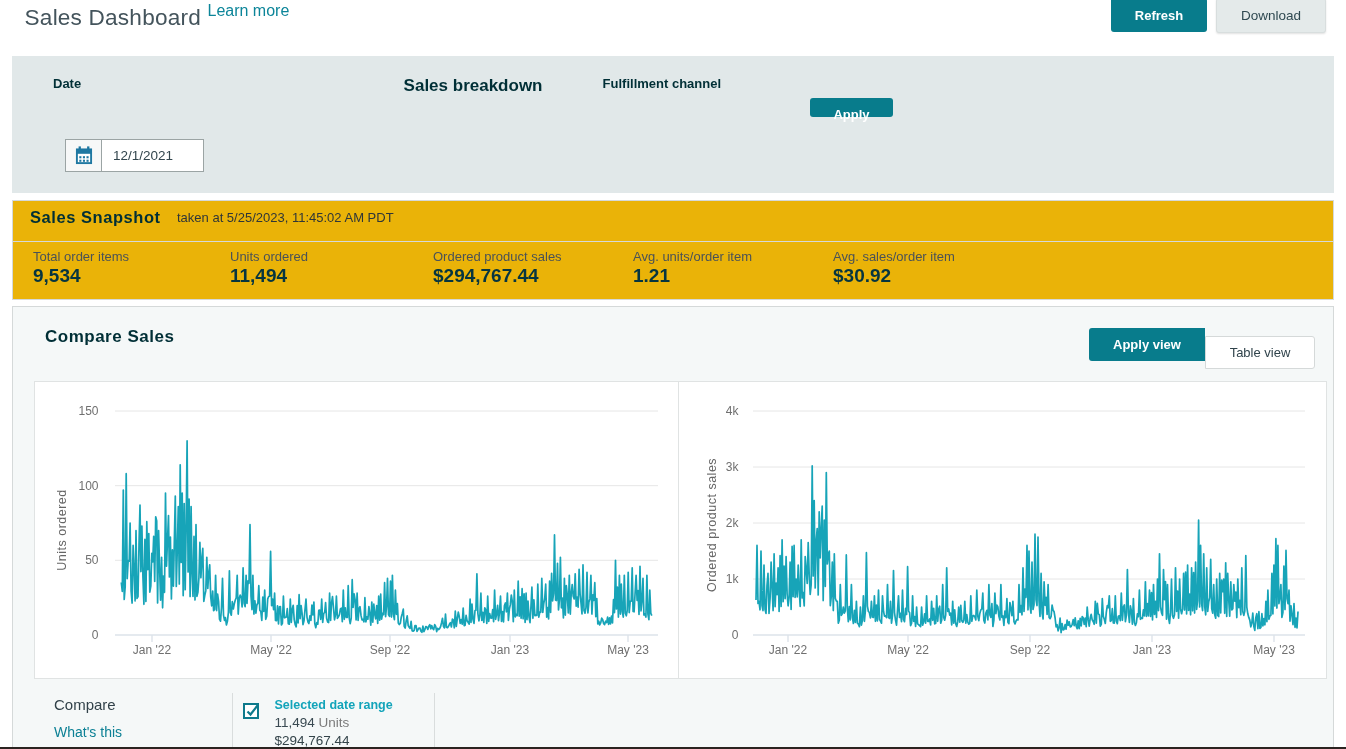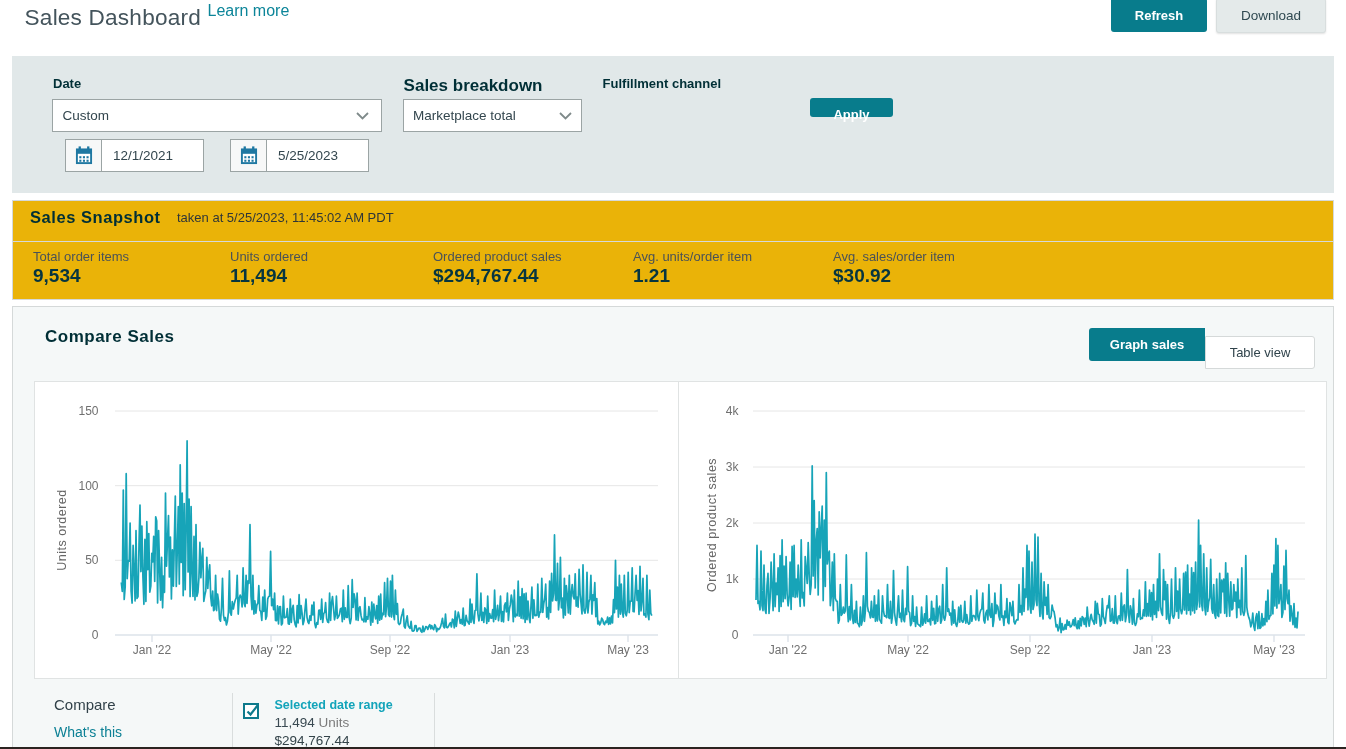--- a/index.html
+++ b/index.html
@@ -13,61 +13,38 @@
   <div class="abs" style="left:24.6px;top:5px;font-size:22.6px;color:#44545C;letter-spacing:0.2px;">Sales Dashboard</div>
   <div class="abs" style="left:207.5px;top:2px;font-size:16px;color:#0C8599;">Learn more</div>
   <div class="abs teal-btn" style="left:1111px;top:-2px;width:96px;height:34px;font-size:13px;text-align:center;line-height:35px;">Refresh</div>
   <div class="abs" style="left:1216px;top:-2px;width:110px;height:35px;background:#E4EAEA;border:1px solid #D8DEDE;border-radius:3px;box-shadow:0 1px 2px rgba(0,0,0,0.12);font-size:13.5px;color:#2F4951;text-align:center;line-height:34px;">Download</div>
 
   <div class="abs" style="left:12px;top:56px;width:1322px;height:137px;background:#E1E8E9;">
     <div class="abs" style="left:41px;top:20px;font-size:13px;font-weight:bold;color:#002F36;">Date</div>
     <div class="abs" style="left:391.6px;top:20px;font-size:17px;font-weight:bold;color:#002F36;">Sales breakdown</div>
     <div class="abs" style="left:590.6px;top:20px;font-size:13px;font-weight:bold;color:#002F36;">Fulfillment channel</div>
 
-    <div class="abs" style="left:40px;top:43px;width:330px;height:33px;background:#fff;border:1px solid #9BA4A4;font-size:13.5px;color:#33464E;line-height:31px;padding-left:9.5px;">Custom<svg style="position:absolute;right:12px;top:12px;" width="13" height="8" viewBox="0 0 13 8">
-        <path d="M1 1 L6.5 6.5 L12 1" fill="none" stroke="#7F8A8A" stroke-width="1.8"></path>
-      </svg></div>
-    <div class="abs" style="left:390.5px;top:43px;width:179px;height:33px;background:#fff;border:1px solid #9BA4A4;font-size:13.5px;color:#33464E;line-height:31px;padding-left:9.5px;">Marketplace total<svg style="position:absolute;right:9px;top:12px;" width="13" height="8" viewBox="0 0 13 8">
-        <path d="M1 1 L6.5 6.5 L12 1" fill="none" stroke="#7F8A8A" stroke-width="1.8"></path>
-      </svg></div>
     <div class="abs teal-btn" style="left:798px;top:42px;width:83px;height:19px;font-size:13px;text-align:center;line-height:34px;">Apply</div>
 
     <div class="abs" style="left:53px;top:83px;width:139px;height:33px;background:#fff;border:1px solid #9BA4A4;">
       <div class="abs" style="left:0;top:0;width:36px;height:31px;background:#F7F8F8;border-right:1px solid #9BA4A4;">
         <svg width="18" height="19" viewBox="0 0 18 19" style="position:absolute;left:9px;top:6px;">
 <rect x="3.6" y="0.4" width="2.3" height="3.4" fill="#1F78A2"></rect>
 <rect x="12.1" y="0.4" width="2.3" height="3.4" fill="#1F78A2"></rect>
 <rect x="1.9" y="3.4" width="14.2" height="13.7" fill="#fff" stroke="#1F78A2" stroke-width="1.9"></rect>
 <rect x="1" y="3.4" width="16" height="4.4" fill="#1F78A2"></rect>
 <rect x="4.3" y="10.2" width="2.1" height="2.1" fill="#1F78A2"></rect>
           <rect x="7.9" y="10.2" width="2.1" height="2.1" fill="#1F78A2"></rect>
           <rect x="11.5" y="10.2" width="2.1" height="2.1" fill="#1F78A2"></rect>
 <rect x="4.3" y="13.7" width="2.1" height="2.1" fill="#1F78A2"></rect>
           <rect x="7.9" y="13.7" width="2.1" height="2.1" fill="#1F78A2"></rect>
           <rect x="11.5" y="13.7" width="2.1" height="2.1" fill="#1F78A2"></rect>
 </svg>
       </div>
       <div class="abs" style="left:47px;top:0;font-size:13.5px;color:#33464E;line-height:31px;">12/1/2021</div>
-    </div>
-    <div class="abs" style="left:218px;top:83px;width:139px;height:33px;background:#fff;border:1px solid #9BA4A4;">
-      <div class="abs" style="left:0;top:0;width:36px;height:31px;background:#F7F8F8;border-right:1px solid #9BA4A4;">
-        <svg width="18" height="19" viewBox="0 0 18 19" style="position:absolute;left:9px;top:6px;">
-<rect x="3.6" y="0.4" width="2.3" height="3.4" fill="#1F78A2"></rect>
-<rect x="12.1" y="0.4" width="2.3" height="3.4" fill="#1F78A2"></rect>
-<rect x="1.9" y="3.4" width="14.2" height="13.7" fill="#fff" stroke="#1F78A2" stroke-width="1.9"></rect>
-<rect x="1" y="3.4" width="16" height="4.4" fill="#1F78A2"></rect>
-<rect x="4.3" y="10.2" width="2.1" height="2.1" fill="#1F78A2"></rect>
-          <rect x="7.9" y="10.2" width="2.1" height="2.1" fill="#1F78A2"></rect>
-          <rect x="11.5" y="10.2" width="2.1" height="2.1" fill="#1F78A2"></rect>
-<rect x="4.3" y="13.7" width="2.1" height="2.1" fill="#1F78A2"></rect>
-          <rect x="7.9" y="13.7" width="2.1" height="2.1" fill="#1F78A2"></rect>
-          <rect x="11.5" y="13.7" width="2.1" height="2.1" fill="#1F78A2"></rect>
-</svg>
-      </div>
-      <div class="abs" style="left:47px;top:0;font-size:13.5px;color:#33464E;line-height:31px;">5/25/2023</div>
     </div>
   </div>
 
   <div class="abs" style="left:12px;top:200px;width:1322px;height:100px;background:#eab308;border:1px solid #D5D9D9;">
     <div class="abs" style="left:17px;top:6.5px;font-size:16.5px;font-weight:bold;color:#002F36;letter-spacing:0.55px;">Sales Snapshot</div>
     <div class="abs" style="left:164px;top:9px;font-size:13px;color:#2F3638;">taken at 5/25/2023, 11:45:02 AM PDT</div>
     <div class="abs" style="left:0;top:40px;width:1320px;height:1px;background:#D5D9D9;"></div>
     <div class="abs" style="left:20px;top:47.5px;font-size:13px;color:#4A5257;">Total order items</div>
     <div class="abs" style="left:20px;top:64px;font-size:19px;font-weight:bold;color:#063540;">9,534</div>
     <div class="abs" style="left:217px;top:47.5px;font-size:13px;color:#4A5257;">Units ordered</div>
@@ -75,21 +52,21 @@
     <div class="abs" style="left:420px;top:47.5px;font-size:13px;color:#4A5257;">Ordered product sales</div>
     <div class="abs" style="left:420px;top:64px;font-size:19px;font-weight:bold;color:#063540;">$294,767.44</div>
     <div class="abs" style="left:620px;top:47.5px;font-size:13px;color:#4A5257;">Avg. units/order item</div>
     <div class="abs" style="left:620px;top:64px;font-size:19px;font-weight:bold;color:#063540;">1.21</div>
     <div class="abs" style="left:820px;top:47.5px;font-size:13px;color:#4A5257;">Avg. sales/order item</div>
     <div class="abs" style="left:820px;top:64px;font-size:19px;font-weight:bold;color:#063540;">$30.92</div>
   </div>
 
   <div class="abs" style="left:12px;top:306px;width:1322px;height:443px;background:#F5F8F8;border:1px solid #D5D9D9;border-bottom:none;">
     <div class="abs" style="left:32px;top:19.5px;font-size:17px;font-weight:bold;color:#002F36;letter-spacing:0.5px;">Compare Sales</div>
-    <div class="abs teal-btn" style="left:1076px;top:21px;width:116px;height:33px;font-size:13px;text-align:center;line-height:33px;border-radius:3px 0 0 3px;">Graph sales</div>
+    <div class="abs teal-btn" style="left:1076px;top:21px;width:116px;height:33px;font-size:13px;text-align:center;line-height:33px;border-radius:3px 0 0 3px;">Apply view</div>
     <div class="abs" style="left:1192px;top:21px;width:110px;height:33px;background:#fff;border:1px solid #D5D9D9;border-radius:0 3px 3px 0;font-size:13px;color:#30434B;text-align:center;line-height:31px;margin-top:8px;">Table view</div>
 
     <div class="abs" style="left:21px;top:74px;width:645px;height:298px;background:#fff;border:1px solid #E0E3E3;"></div>
     <div class="abs" style="left:666px;top:74px;width:648px;height:298px;background:#fff;border:1px solid #E0E3E3;border-left:none;"></div>
 
     <div class="abs" style="left:219px;top:386px;width:1px;height:57px;background:#D9DDDD;"></div>
     <div class="abs" style="left:421px;top:386px;width:1px;height:57px;background:#D9DDDD;"></div>
     <div class="abs" style="left:41px;top:389px;font-size:15px;color:#32424A;">Compare</div>
     <div class="abs" style="left:41px;top:416.5px;font-size:14px;color:#0C8095;">What's this</div>
     <div class="abs" style="left:230.4px;top:396.3px;width:15.4px;height:15.4px;background:#fff;border:2px solid #0E7A8C;">

